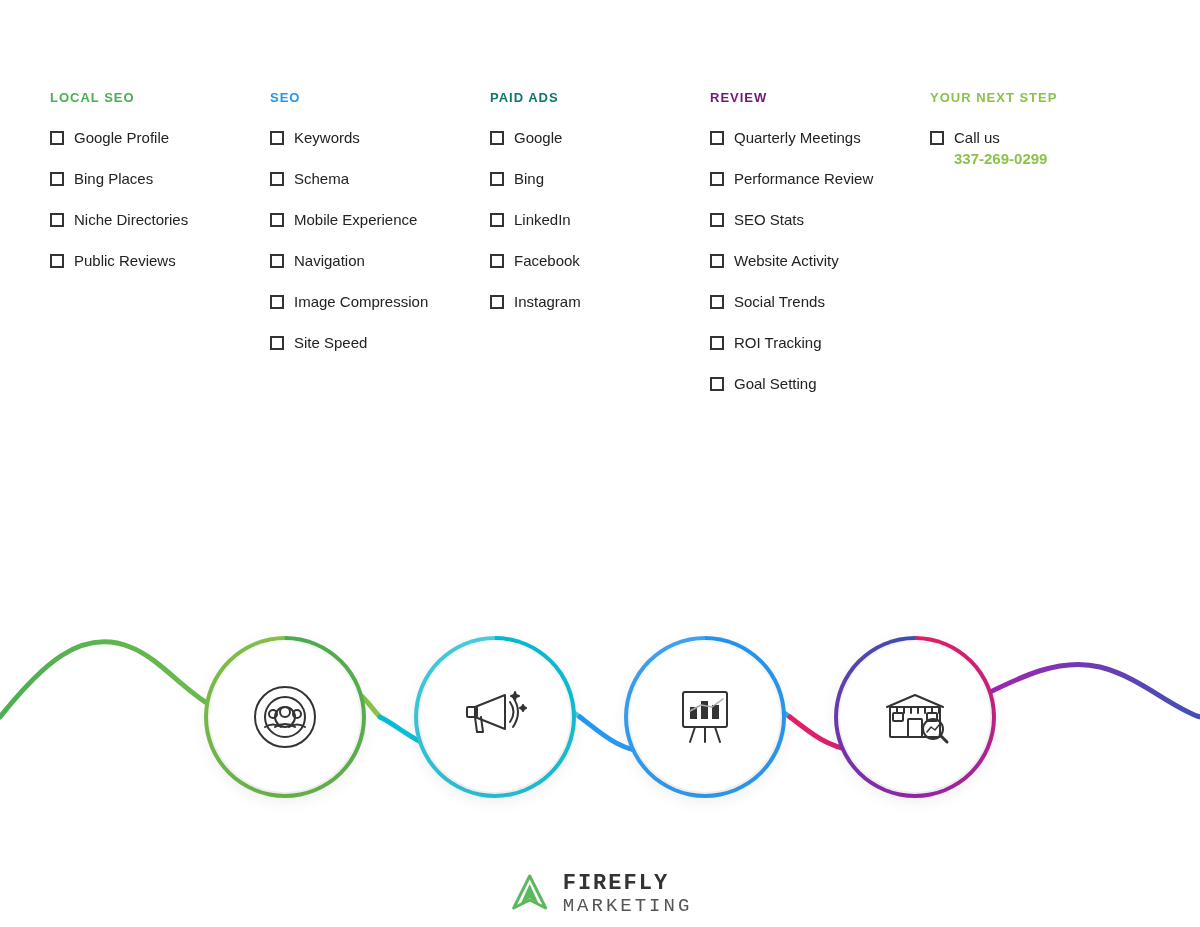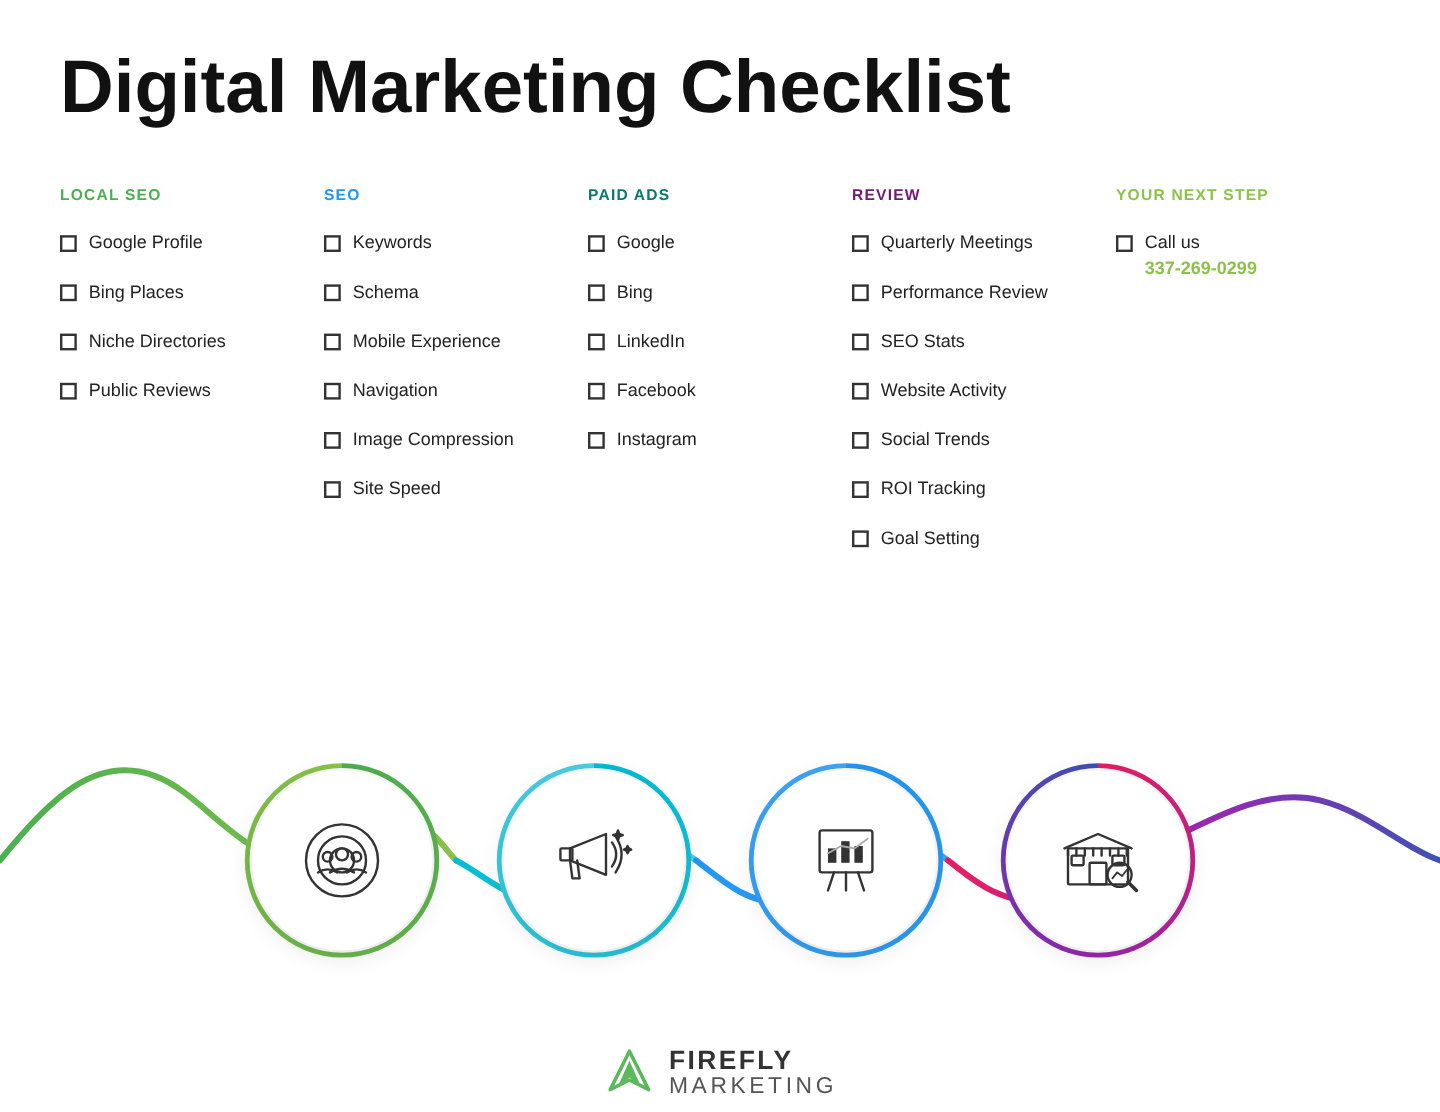--- a/index.html
+++ b/index.html
@@ -159,20 +159,21 @@
 
     
     .logo-section {
       position: absolute;
       bottom: 10px;
       left: 50%;
       transform: translateX(-50%);
       display: flex;
       align-items: flex-start;
       gap: 10px;
+      font-family: Liberation Mono, monospace;
     }
 
     .logo-icon {
       width: 45px;
       height: 45px;
     }
 
     .logo-text {
       display: flex;
       flex-direction: column;
@@ -192,21 +193,20 @@
       color: #555;
       letter-spacing: 3px;
     }
   </style>
 </head>
 <body>
 
 <div class="page-container">
 
   <div class="header">
-    <span class="title-main">Digital Marketing Checklist</span>
   </div>
 
   <div class="checklist-section">
 
     <div class="checklist-column">
       <div class="col-heading green">LOCAL SEO</div>
       <div class="checklist-item">
         <span class="checkbox"></span>
         <span>Google Profile</span>
       </div>

